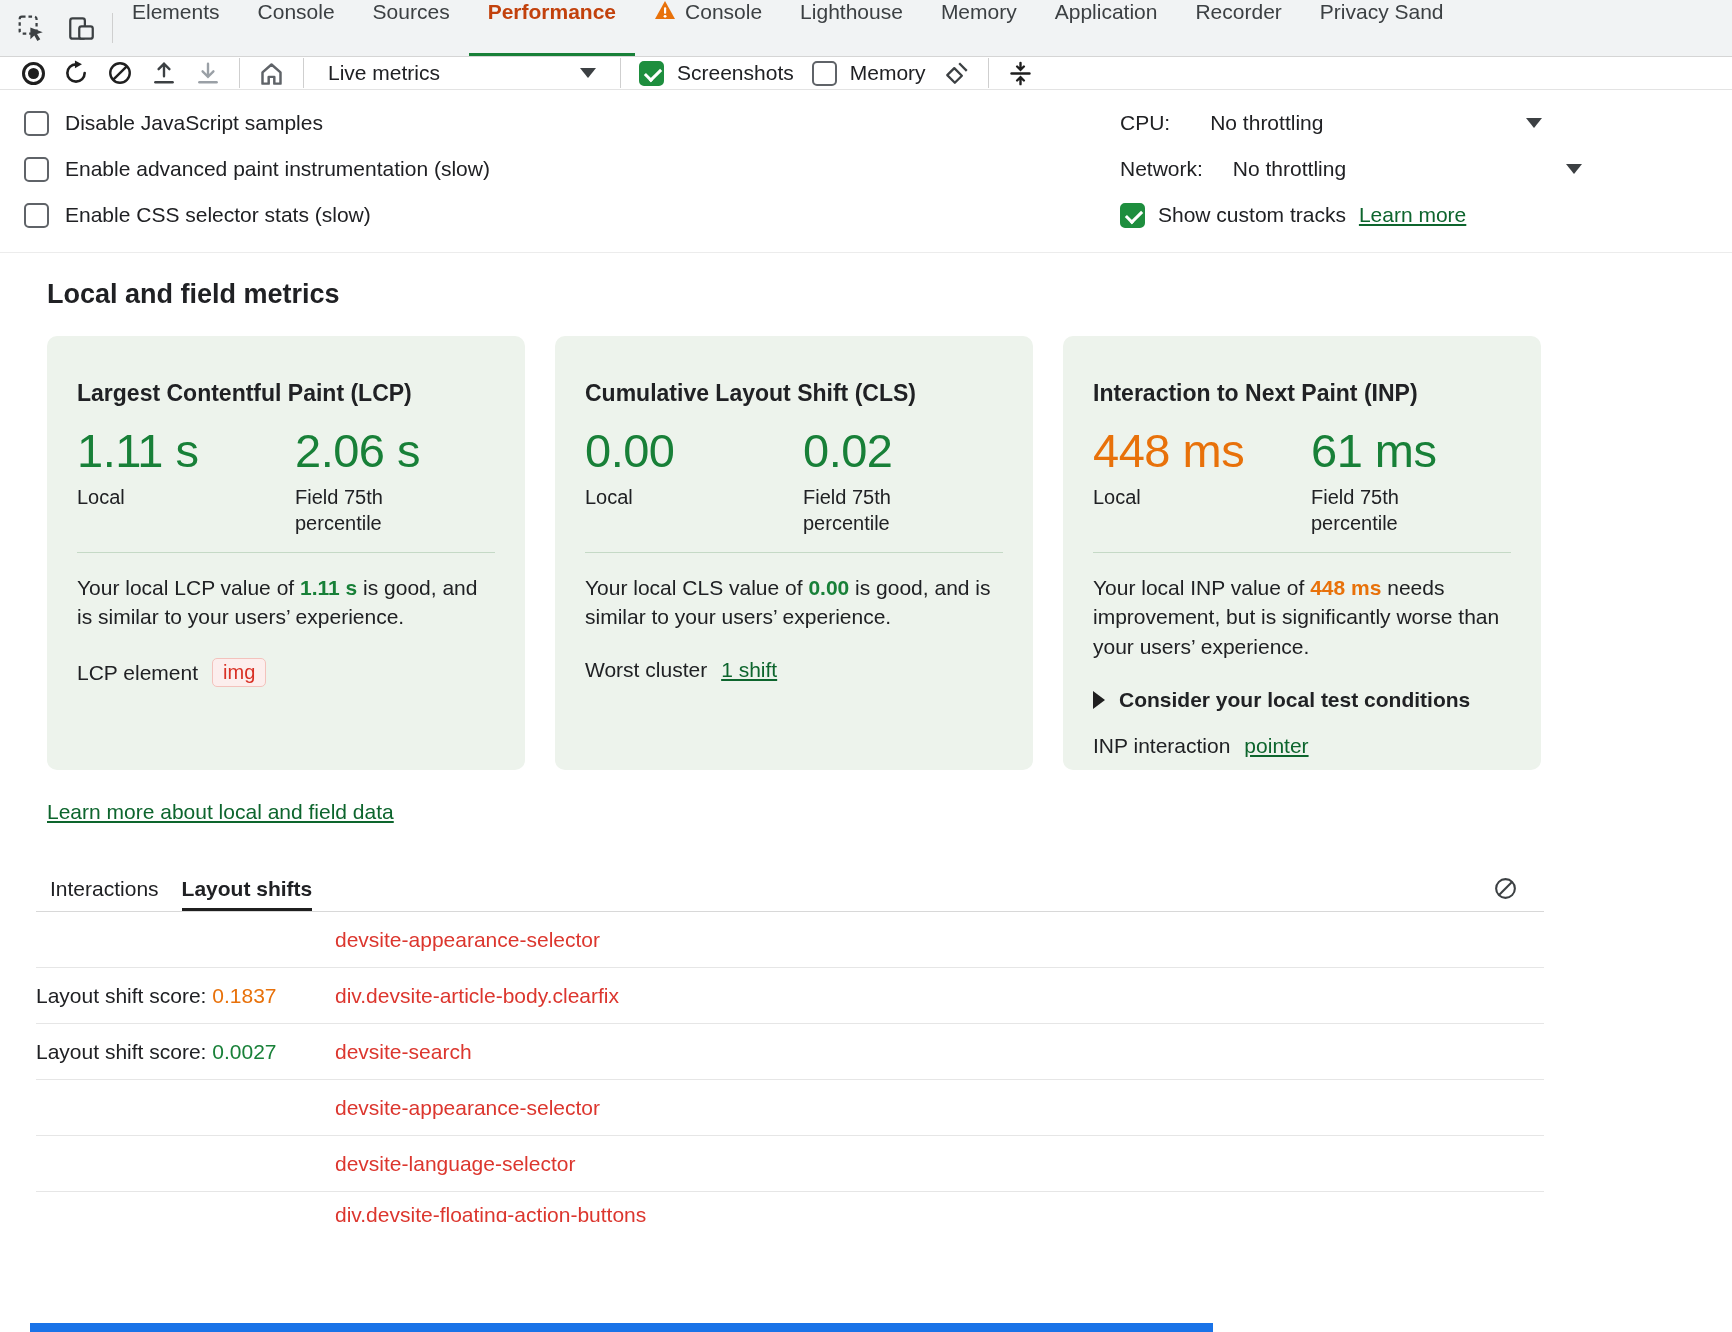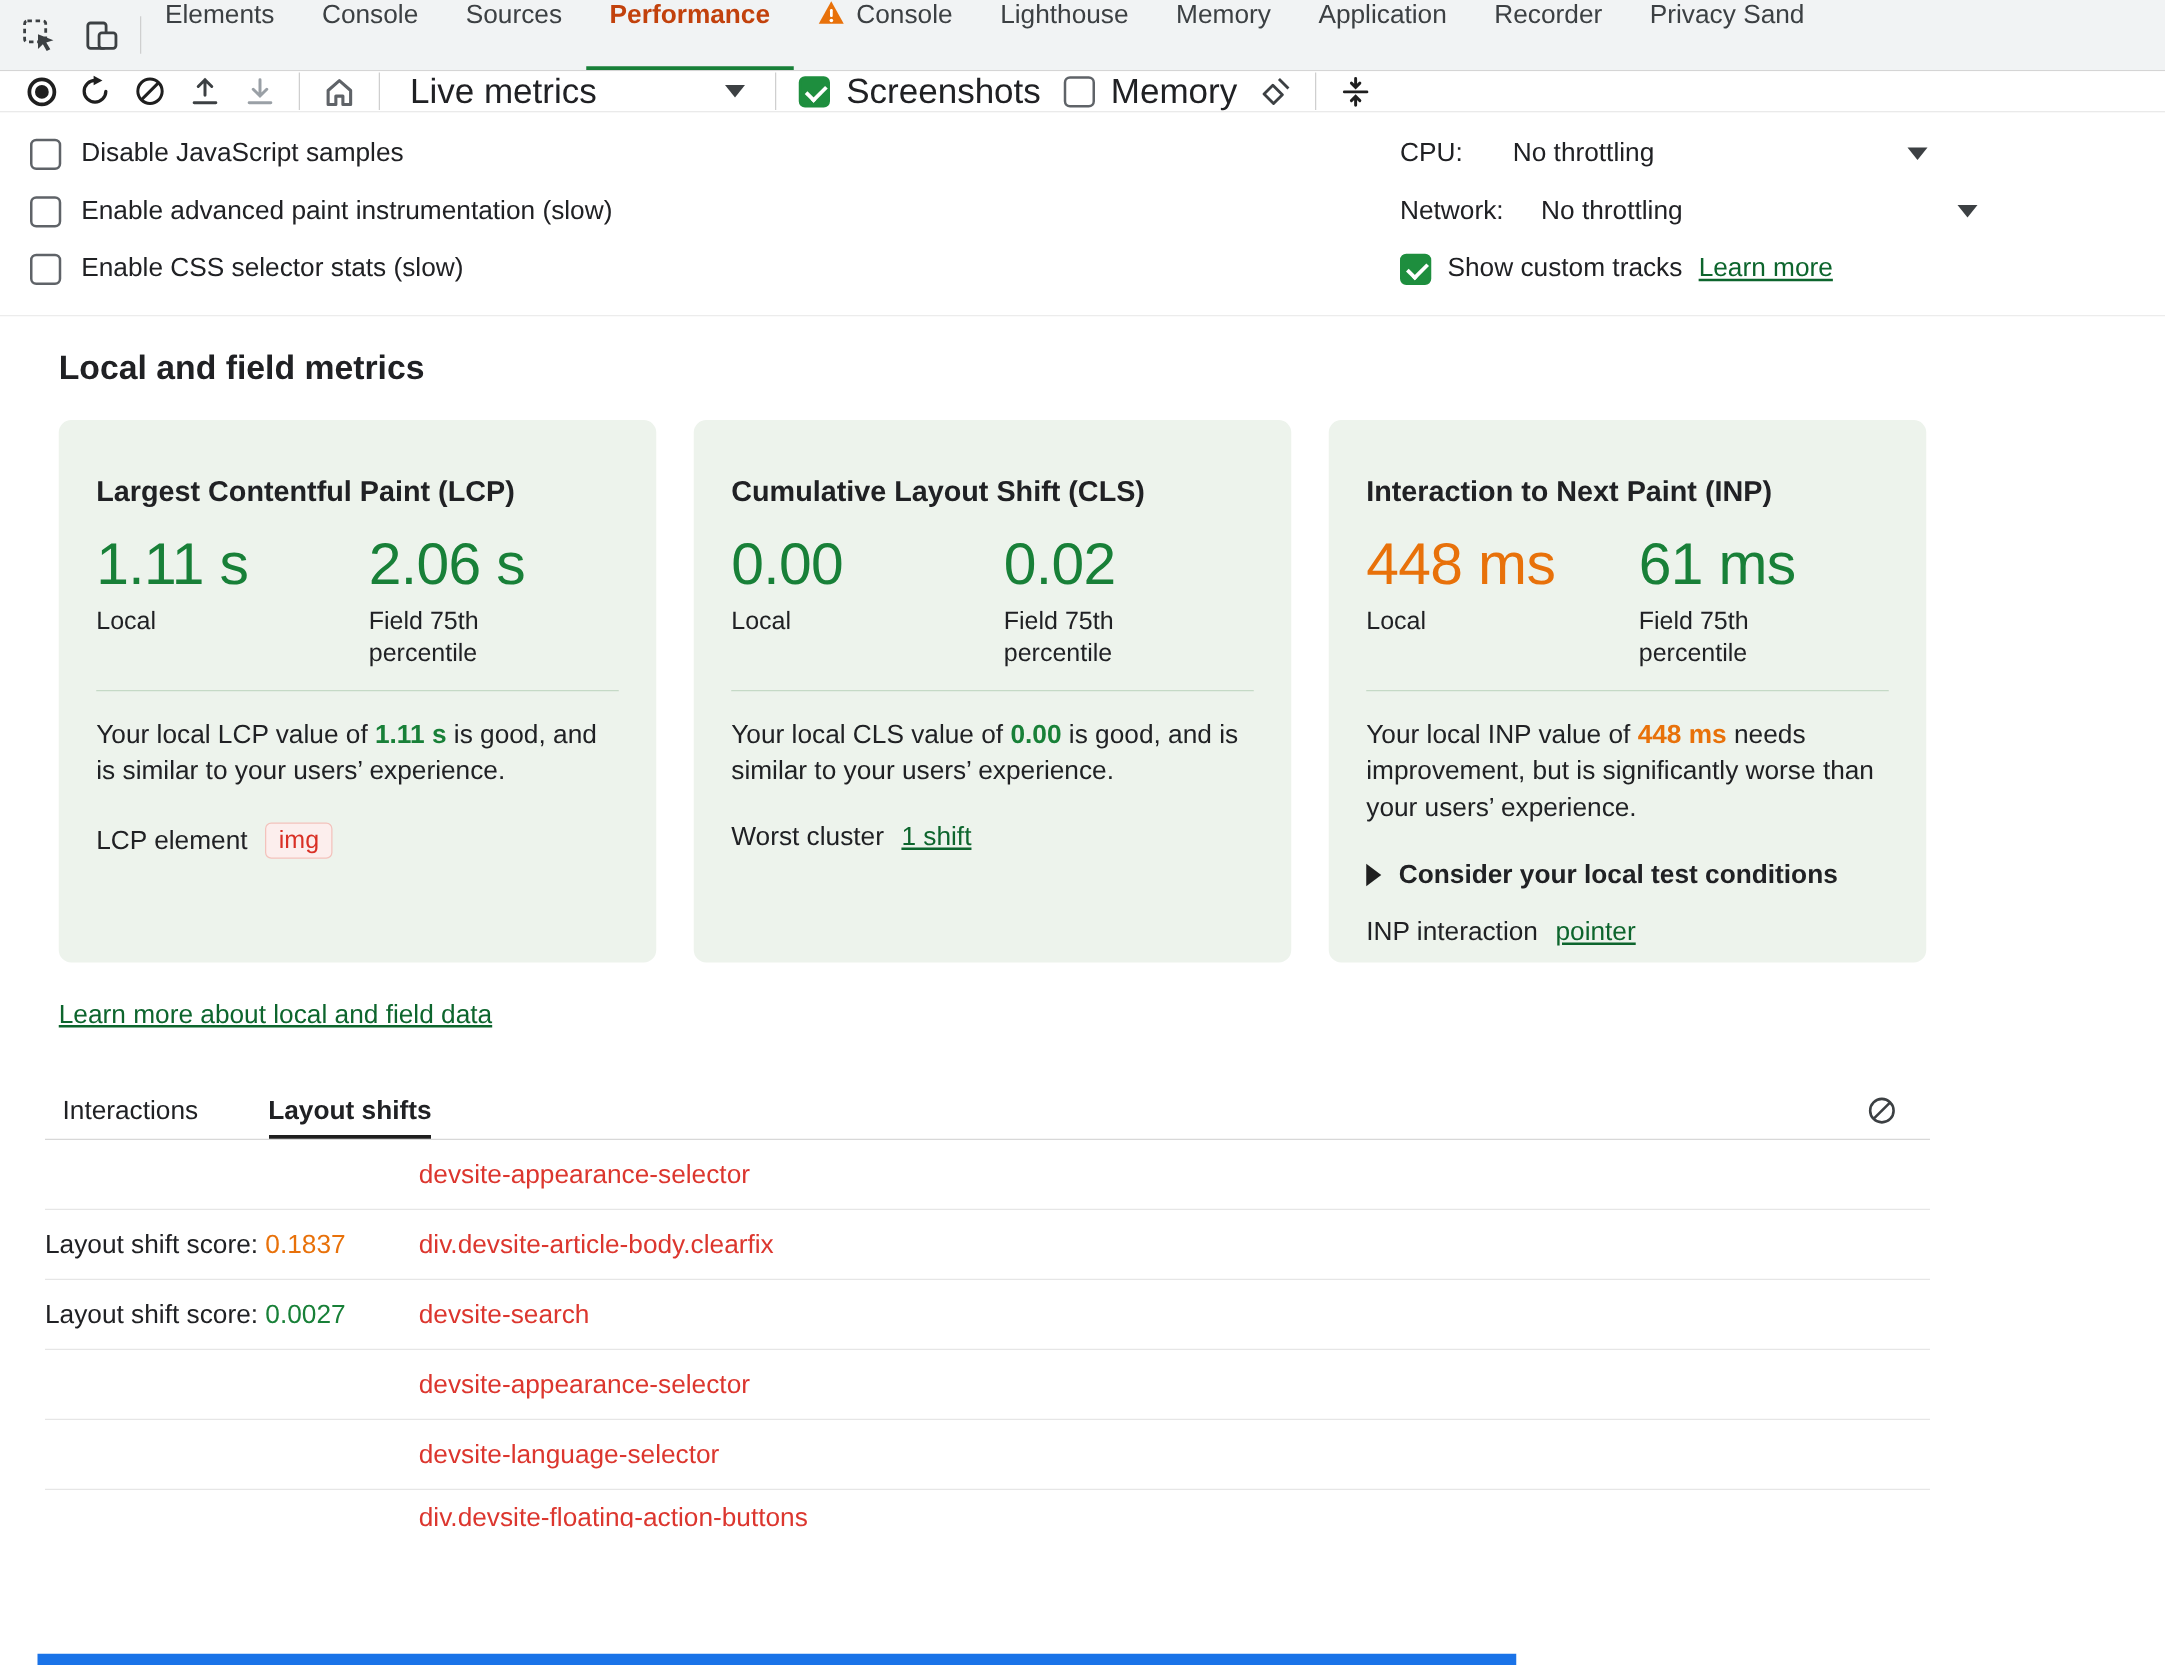--- a/index.html
+++ b/index.html
@@ -13,21 +13,21 @@
   .tabbar { display:flex; align-items:stretch; height:57px; background:#f1f3f4;
             border-bottom:1px solid #d5d5d5; font-size:21px; color:#3c4043; overflow:hidden; }
   .tb-icons { display:flex; align-items:center; padding:0 6px; }
   .icon-btn { width:50px; height:100%; display:flex; align-items:center; justify-content:center; }
   .vsep { width:1px; align-self:center; height:30px; background:#cfcfcf; }
   .tab { display:flex; gap:9px; padding:0 19px; white-space:nowrap; }
   .tab.active { color:#c2410c; font-weight:600; box-shadow: inset 0 -3px 0 #188038; }
 
   
   .toolbar { display:flex; align-items:center; height:33px; background:#fff;
-             border-bottom:1px solid #e3e3e3; padding-left:22px; gap:18px; font-size:28px; }
+             border-bottom:1px solid #e3e3e3; padding-left:22px; gap:18px; font-size:21px; }
   .record { width:23px; height:23px; border:3px solid #1f1f1f; border-radius:50%; position:relative; flex:none; }
   .record::after { content:""; position:absolute; inset:3px; border-radius:50%; background:#1f1f1f; }
   .caret { width:0; height:0; border-left:8px solid transparent; border-right:8px solid transparent;
            border-top:10px solid #3c4043; flex:none; }
   .view-select { display:flex; align-items:center; width:280px; justify-content:space-between; padding:2px 6px; }
   .cb { width:25px; height:25px; border:2.5px solid #5f6368; border-radius:5px; background:#fff; flex:none; position:relative; }
   .cb.checked { background:#1e8e3e; border-color:#1e8e3e; }
   .cb.checked::after { content:""; position:absolute; left:7px; top:2px; width:7px; height:13px;
                        border:solid #fff; border-width:0 3px 3px 0; transform:rotate(45deg); }
   .cb-row { display:flex; align-items:center; gap:13px; }
@@ -63,21 +63,21 @@
   .desc .dv { font-weight:600; }
   .cfoot { display:flex; align-items:center; gap:14px; margin-top:26px; font-size:21px; }
   .chip { color:#d93025; background:#fceeed; border:1px solid #f3c2bc; border-radius:5px; padding:2px 10px; font-size:20px; }
   .disc-tri { width:0; height:0; border-top:9px solid transparent; border-bottom:9px solid transparent;
               border-left:12px solid #1f1f1f; flex:none; }
   .disc-label { font-weight:600; }
   .learn-link { display:inline-block; margin-top:30px; font-size:21px; }
 
   
   .shifts { margin:42px 0 0 36px; width:1508px; }
-  .stabs { display:flex; align-items:center; height:46px; border-bottom:1px solid #d8d8d8; gap:56px; padding-left:14px; }
+  .stabs { display:flex; align-items:center; height:46px; border-bottom:1px solid #d8d8d8; gap:23px; padding-left:14px; }
   .stab { height:100%; display:flex; align-items:center; font-size:21px; }
   .stab.active { font-weight:600; box-shadow: inset 0 -3px 0 #1f1f1f; }
   .sclear { margin-left:auto; margin-right:26px; display:flex; align-items:center; }
   .shift-row { display:flex; align-items:center; height:56px; border-bottom:1px solid #e6e6e6; font-size:21px; }
   .shift-row.clipped { height:30px; border-bottom:none; overflow:hidden; align-items:flex-start; }
   .shift-row.clipped > * { padding-top:11px; }
   .scell { width:299px; }
   .snode { color:#dc362e; cursor:pointer; }
   .sscore.warn { color:#e8710a; } .sscore.good { color:#188038; }
 

